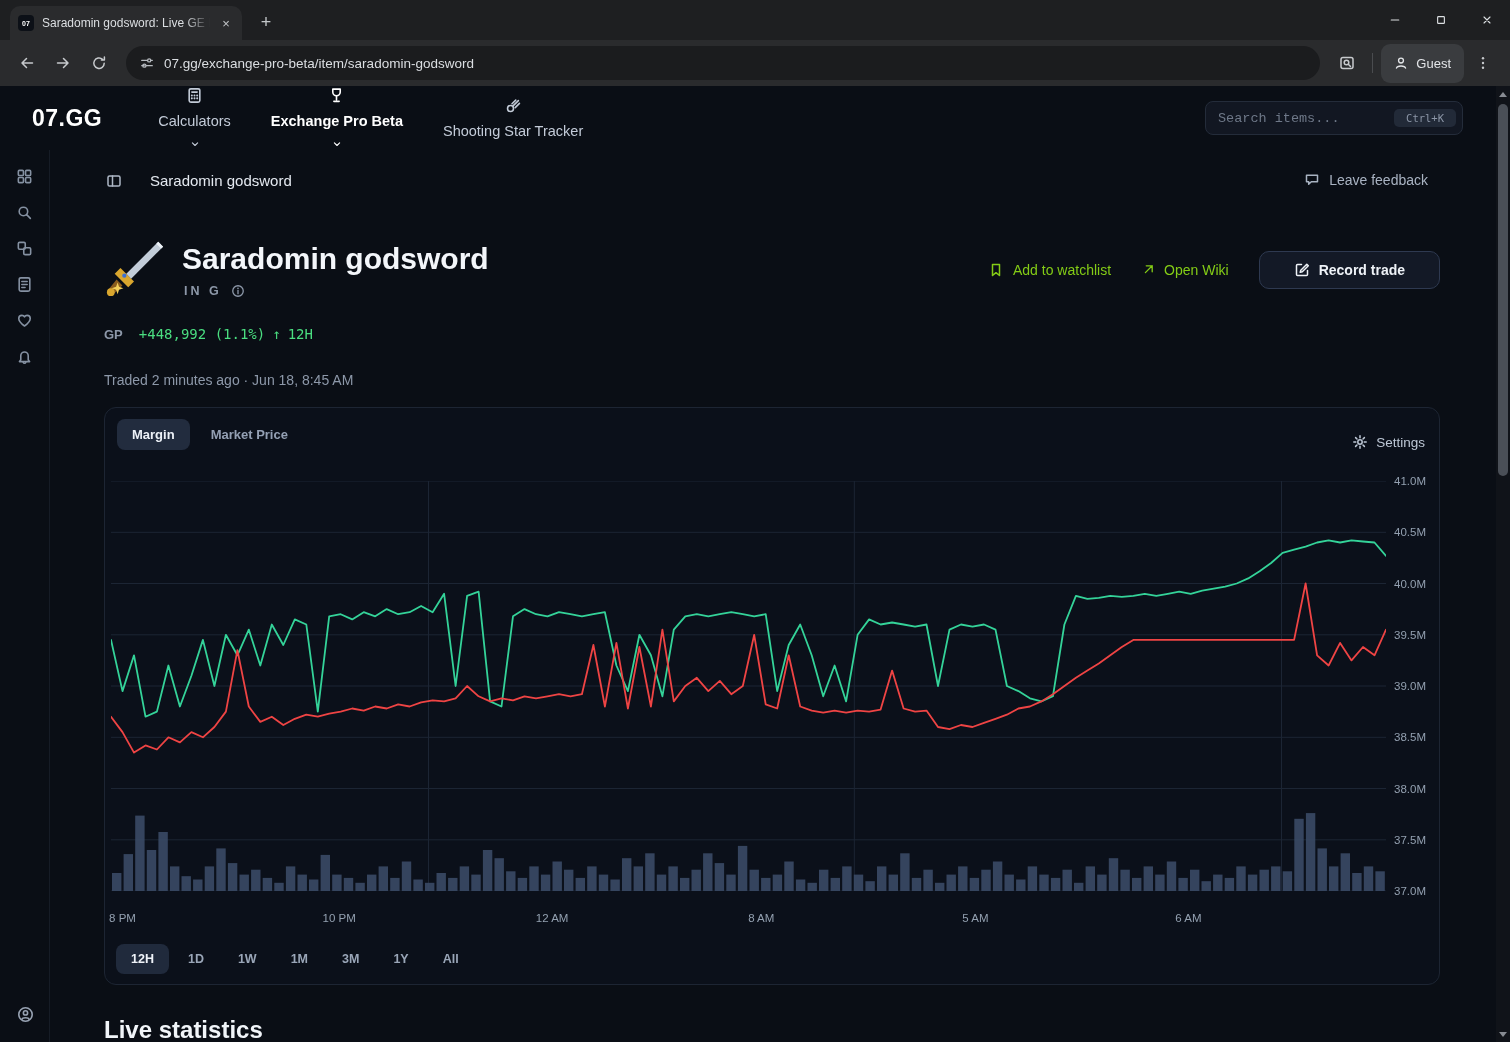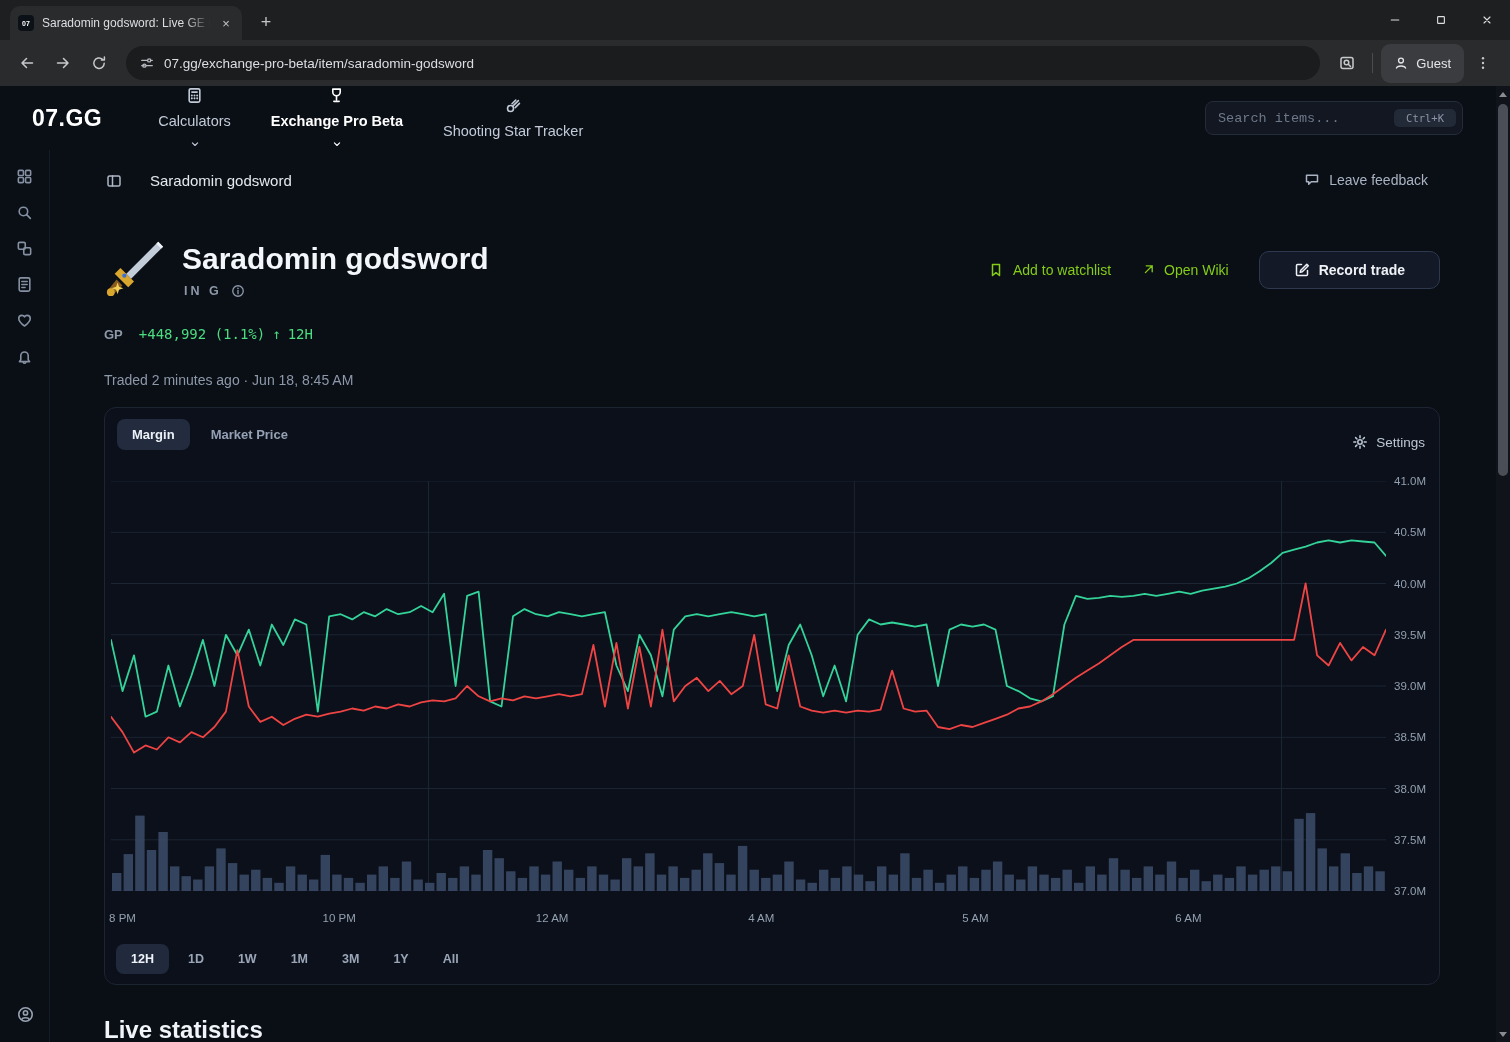--- a/index.html
+++ b/index.html
@@ -552,21 +552,21 @@
           <div class="ytick" style="top: 50%;">39.0M</div>
           <div class="ytick" style="top: 62.5%;">38.5M</div>
           <div class="ytick" style="top: 75%;">38.0M</div>
           <div class="ytick" style="top: 87.5%;">37.5M</div>
           <div class="ytick" style="top: 100%;">37.0M</div>
         </div>
       <div class="xlabels">
           <div class="xtick" style="left: 0.9%;">8 PM</div>
           <div class="xtick" style="left: 17.9%;">10 PM</div>
           <div class="xtick" style="left: 34.6%;">12 AM</div>
-          <div class="xtick" style="left: 51%;">4 AM</div>
+          <div class="xtick" style="left: 51%;">8 AM</div>
           <div class="xtick" style="left: 67.8%;">5 AM</div>
           <div class="xtick" style="left: 84.5%;">6 AM</div>
         </div>
       <div class="ranges">
           <button class="range-btn active">12H</button>
           <button class="range-btn">1D</button>
           <button class="range-btn">1W</button>
           <button class="range-btn">1M</button>
           <button class="range-btn">3M</button>
           <button class="range-btn">1Y</button>

